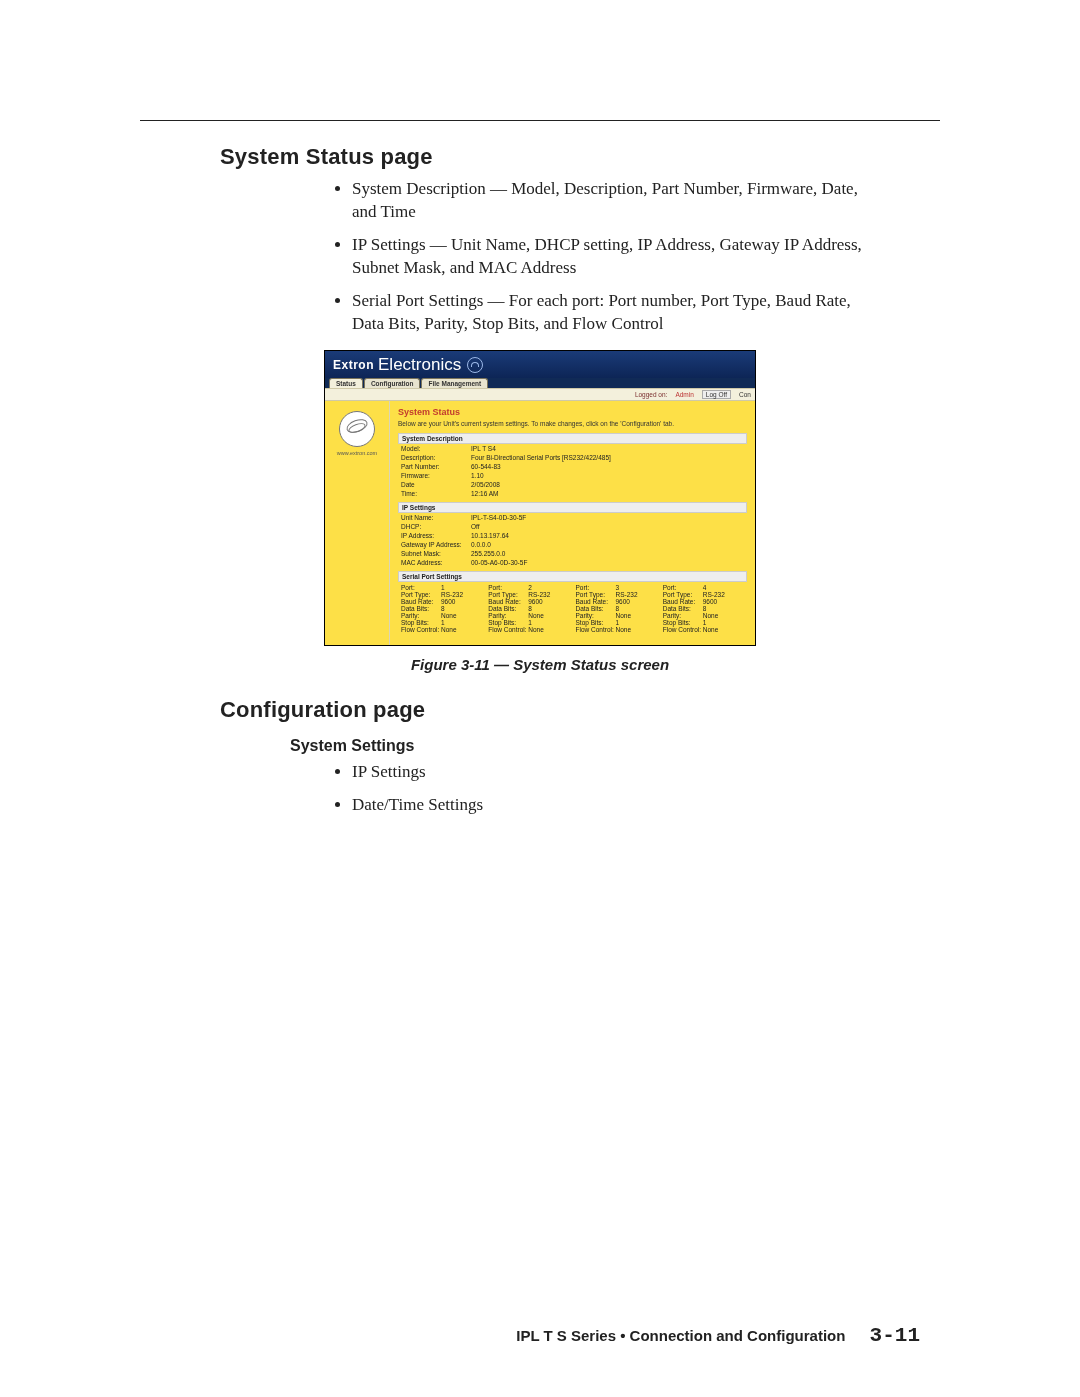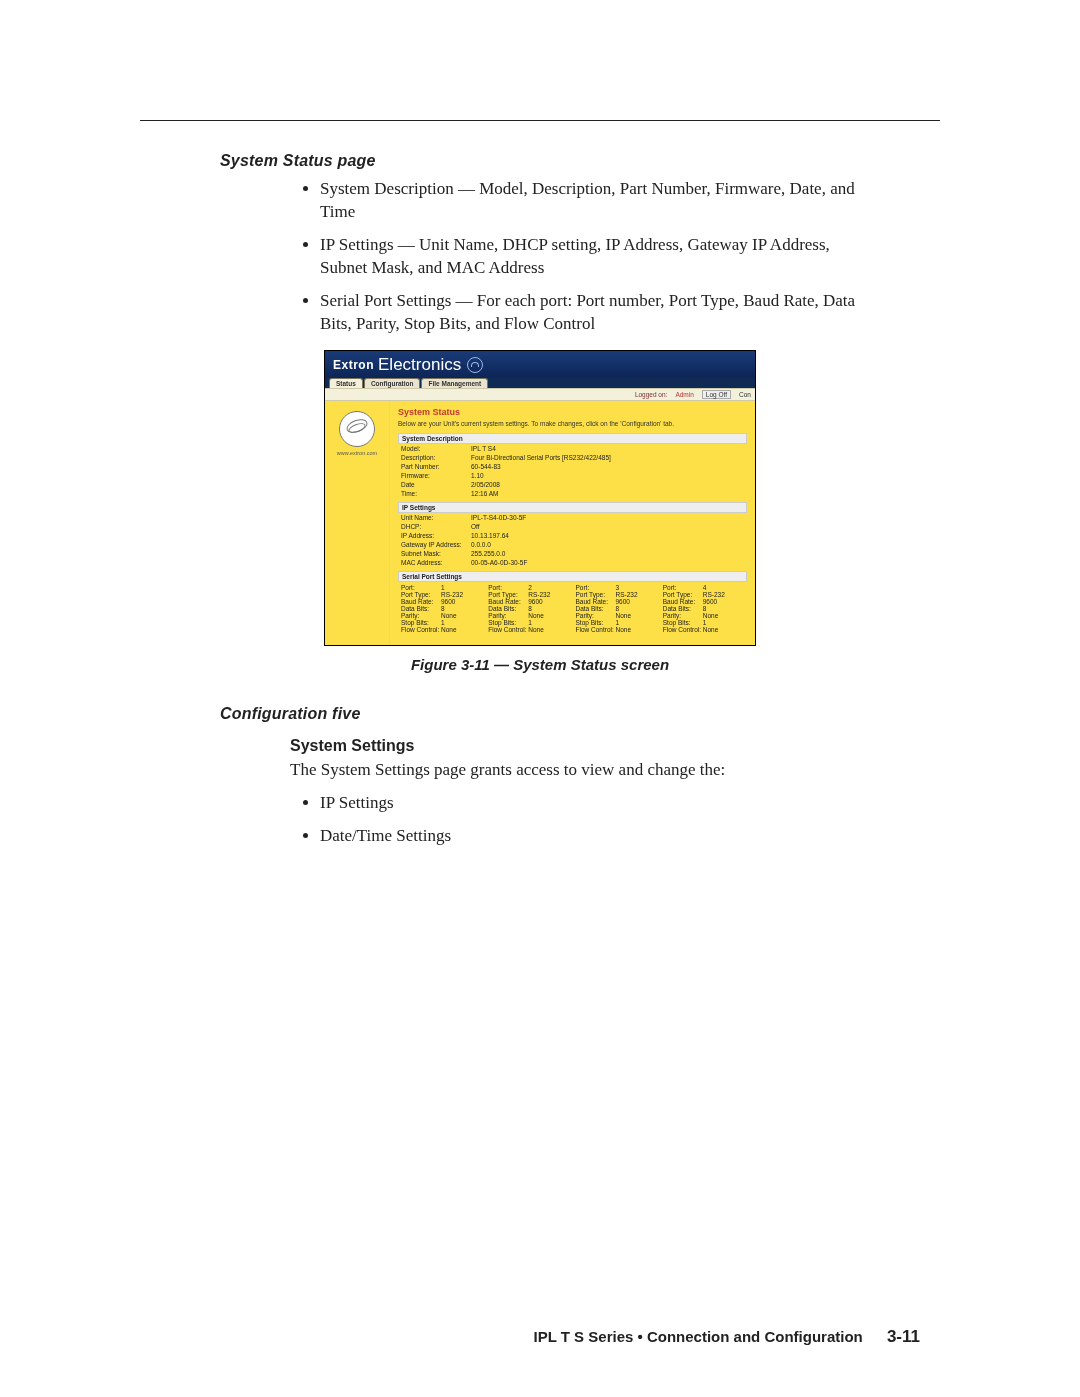--- a/index.html
+++ b/index.html
@@ -20,41 +20,41 @@
     position: absolute;
     left: 140px;
     right: 140px;
     top: 120px;
     height: 0;
     border-top: 1px solid #222;
   }
   h2.section {
     font-family: Arial, Helvetica, sans-serif;
     font-weight: 800;
-    font-size: 16px;
+    font-size: 22px;
     letter-spacing: 0.2px;
-    margin: 32px 0 8px 60px;
-    font-style: italic;
+    margin: 24px 0 8px 60px;
   }
   .body-text {
     font-size: 17px;
     line-height: 1.35;
     margin: 0 0 10px 130px;
     max-width: 600px;
   }
   ul.body-list {
     list-style: disc;
     margin: 6px 0 10px 160px;
     padding: 0;
     max-width: 560px;
   }
   ul.body-list li {
     font-size: 17px;
     line-height: 1.35;
     margin-bottom: 10px;
+    margin-left: 32px;
   }
   h3.subsection {
     font-family: Arial, Helvetica, sans-serif;
     font-weight: 700;
     font-size: 16px;
     margin: 14px 0 4px 130px;
   }
   .figure-caption {
     font-family: Arial, Helvetica, sans-serif;
     font-style: italic;
@@ -67,23 +67,23 @@
     position: absolute;
     left: 160px;
     right: 160px;
     bottom: 50px;
     text-align: right;
     font-family: Arial, Helvetica, sans-serif;
     font-weight: 700;
     font-size: 15px;
   }
   .footer .pgnum {
-    font-family: Liberation Sans, sans-serif;
+    font-family: Liberation Mono, monospace;
     font-weight: 800;
-    font-size: 17px;
+    font-size: 21px;
     margin-left: 20px;
   }
 
   
   .screenshot {
     width: 430px;
     border: 1px solid #000;
     margin: 14px auto 6px auto;
     font-family: Verdana, Arial, sans-serif;
     font-size: 7px;
@@ -405,24 +405,23 @@
                 <div>None</div>
               </div>
             </div>
           </div>
       </div>
     </div>
   </div>
 
   <div class="figure-caption">Figure 3-11 — System Status screen</div>
 
-  <h2 class="section">Configuration five</h2>
+  <h2 class="section">Configuration page</h2>
 
   <h3 class="subsection">System Settings</h3>
-  <p class="body-text">The System Settings page grants access to view and change the:</p>
   <ul class="body-list">
     <li>IP Settings</li>
     <li>Date/Time Settings</li>
   </ul>
 
   <div class="footer">
     <span>IPL T S Series • Connection and Configuration</span>
     <span class="pgnum">3-11</span>
   </div>
 </div>

